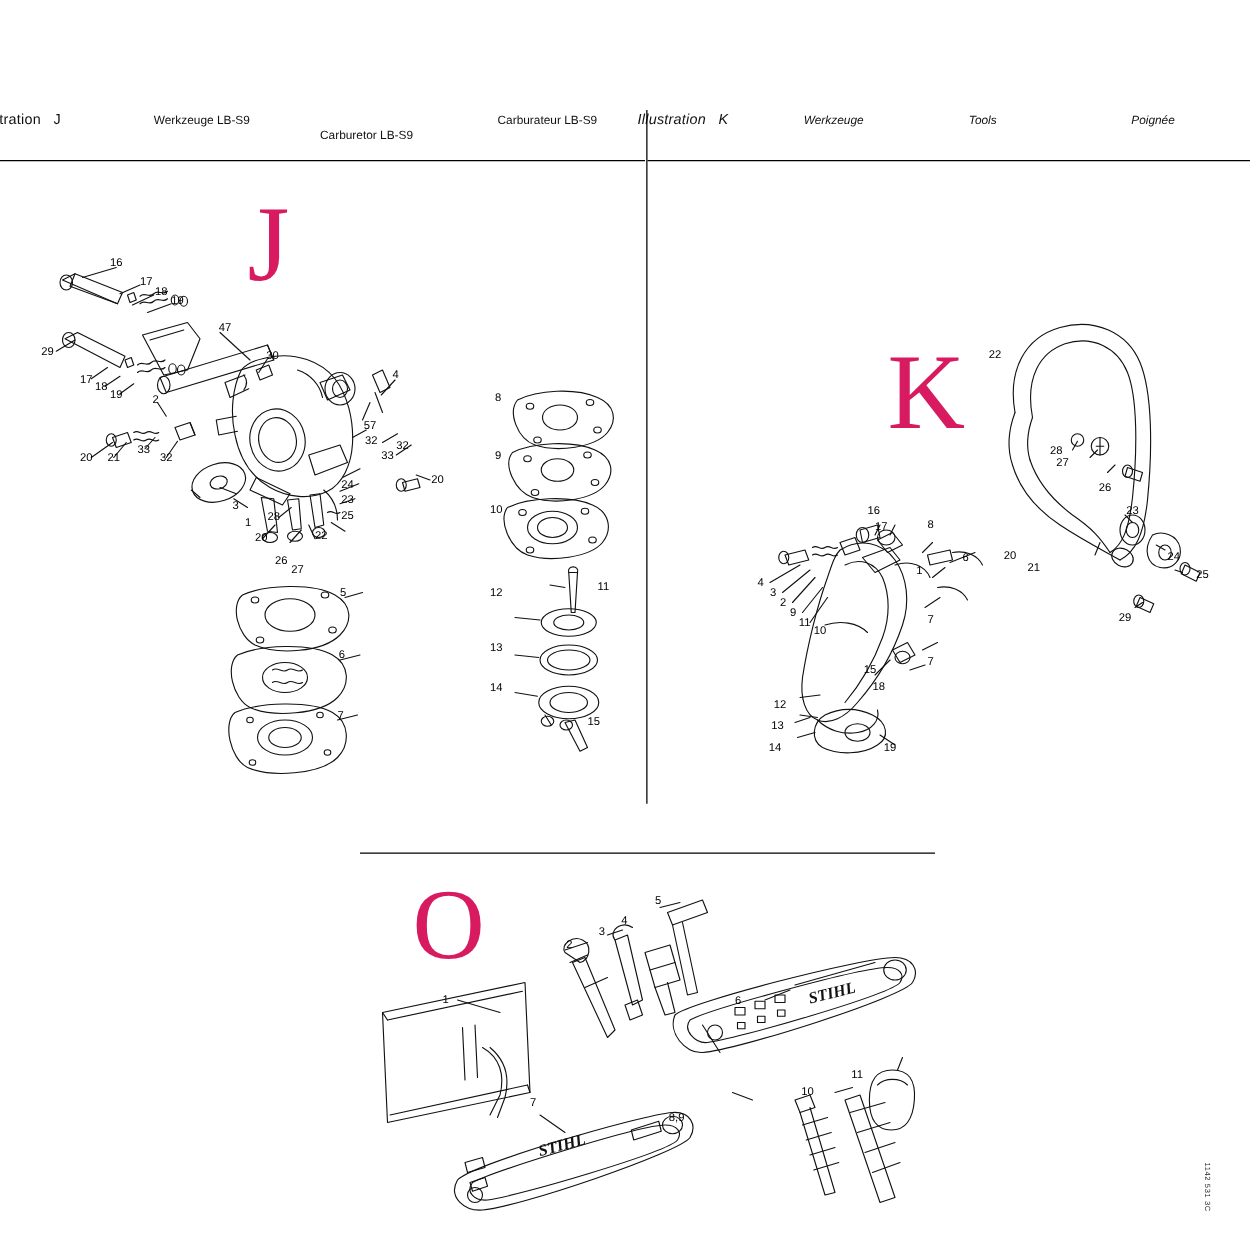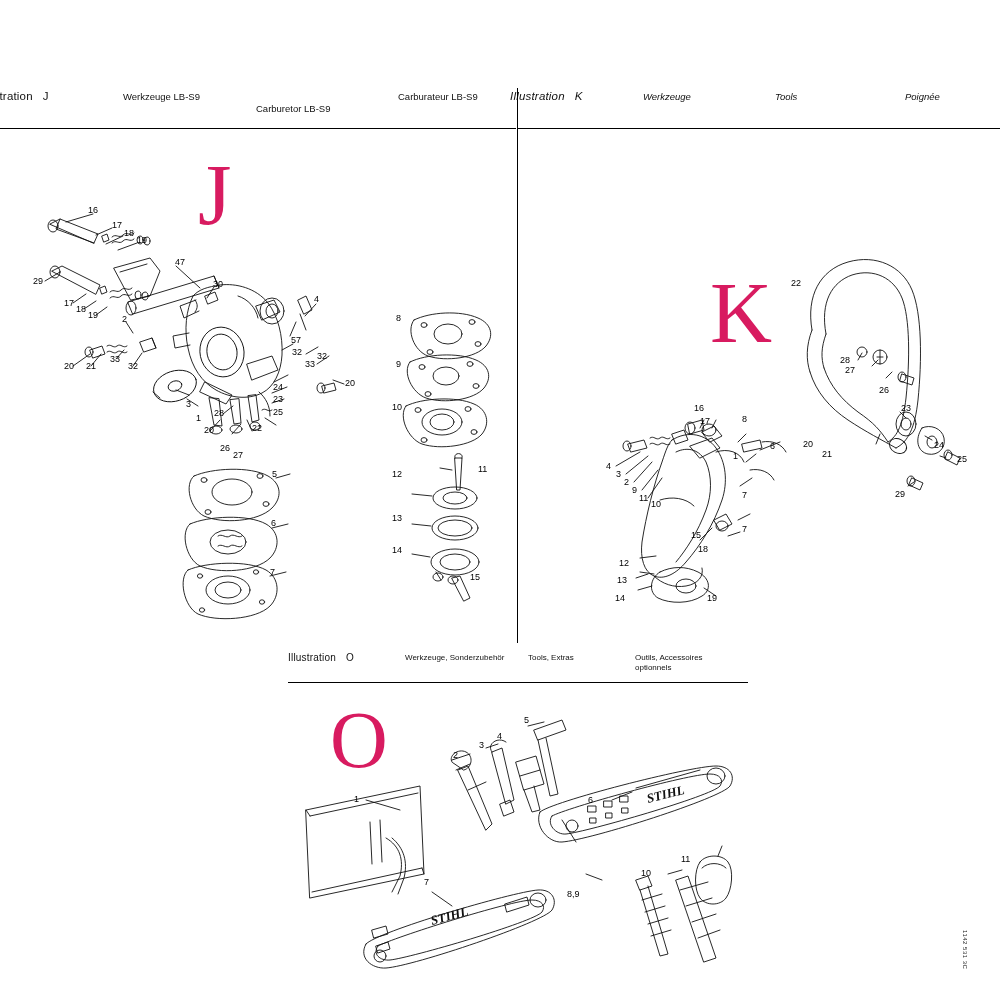--- a/index.html
+++ b/index.html
@@ -104,28 +104,20 @@
     <div class="ill-title">
       <span>Illustration</span><span class="ill-letter">K</span>
     </div>
     <div class="lang" style="left:133px;">Werkzeuge</div>
     <div class="lang" style="left:265px;">Tools</div>
     <div class="lang" style="left:395px;">Poignée</div>
   </div>
   <div class="rule" style="left:518px; top:128px; width:482px;"></div>
   <div class="vrule" style="left:517px; top:88px; height:555px;"></div>
 
-  <div class="panel-head" style="left:288px; top:652px; width:560px;">
-    <div class="ill-title" style="font-size:10px;">
-      <span>Illustration</span><span class="ill-letter">O</span>
-    </div>
-    <div class="lang" style="left:117px; font-size:8px;">Werkzeuge, Sonderzubehör</div>
-    <div class="lang" style="left:240px; font-size:8px;">Tools, Extras</div>
-    <div class="lang" style="left:347px; font-size:8px; width:92px; white-space:normal;">Outils, Accessoires optionnels</div>
-  </div>
   <div class="rule" style="left:288px; top:682px; width:460px;"></div>
 
   <div class="big-letter" style="left:198px; top:152px; font-size:86px;">J</div>
   <div class="big-letter" style="left:710px; top:270px; font-size:86px;">K</div>
   <div class="big-letter" style="left:330px; top:700px; font-size:80px;">O</div>
 
   <svg class="art" viewBox="0 0 1000 1000" xmlns="http://www.w3.org/2000/svg">
     <g fill="none" stroke="#111" stroke-width="0.9" stroke-linejoin="round" stroke-linecap="round">
 
       <path d="M93 214 L66 222"></path>
@@ -550,19 +542,19 @@
     </g>
   </svg>
 
   <div class="num" style="left:354px; top:795px;">1</div>
   <div class="num" style="left:453px; top:751px;">2</div>
   <div class="num" style="left:479px; top:741px;">3</div>
   <div class="num" style="left:497px; top:732px;">4</div>
   <div class="num" style="left:524px; top:716px;">5</div>
   <div class="num" style="left:588px; top:796px;">6</div>
   <div class="num" style="left:424px; top:878px;">7</div>
-  <div class="num" style="left:567px; top:890px;">8,9</div>
+  <div class="num" style="left:535px; top:890px;">8,9</div>
   <div class="num" style="left:641px; top:869px;">10</div>
   <div class="num" style="left:681px; top:855px;">11</div>
 
   <div class="code-v" style="left:962px; top:930px;">1142 531 3C</div>
 
 </div>
 
 </body></html>

